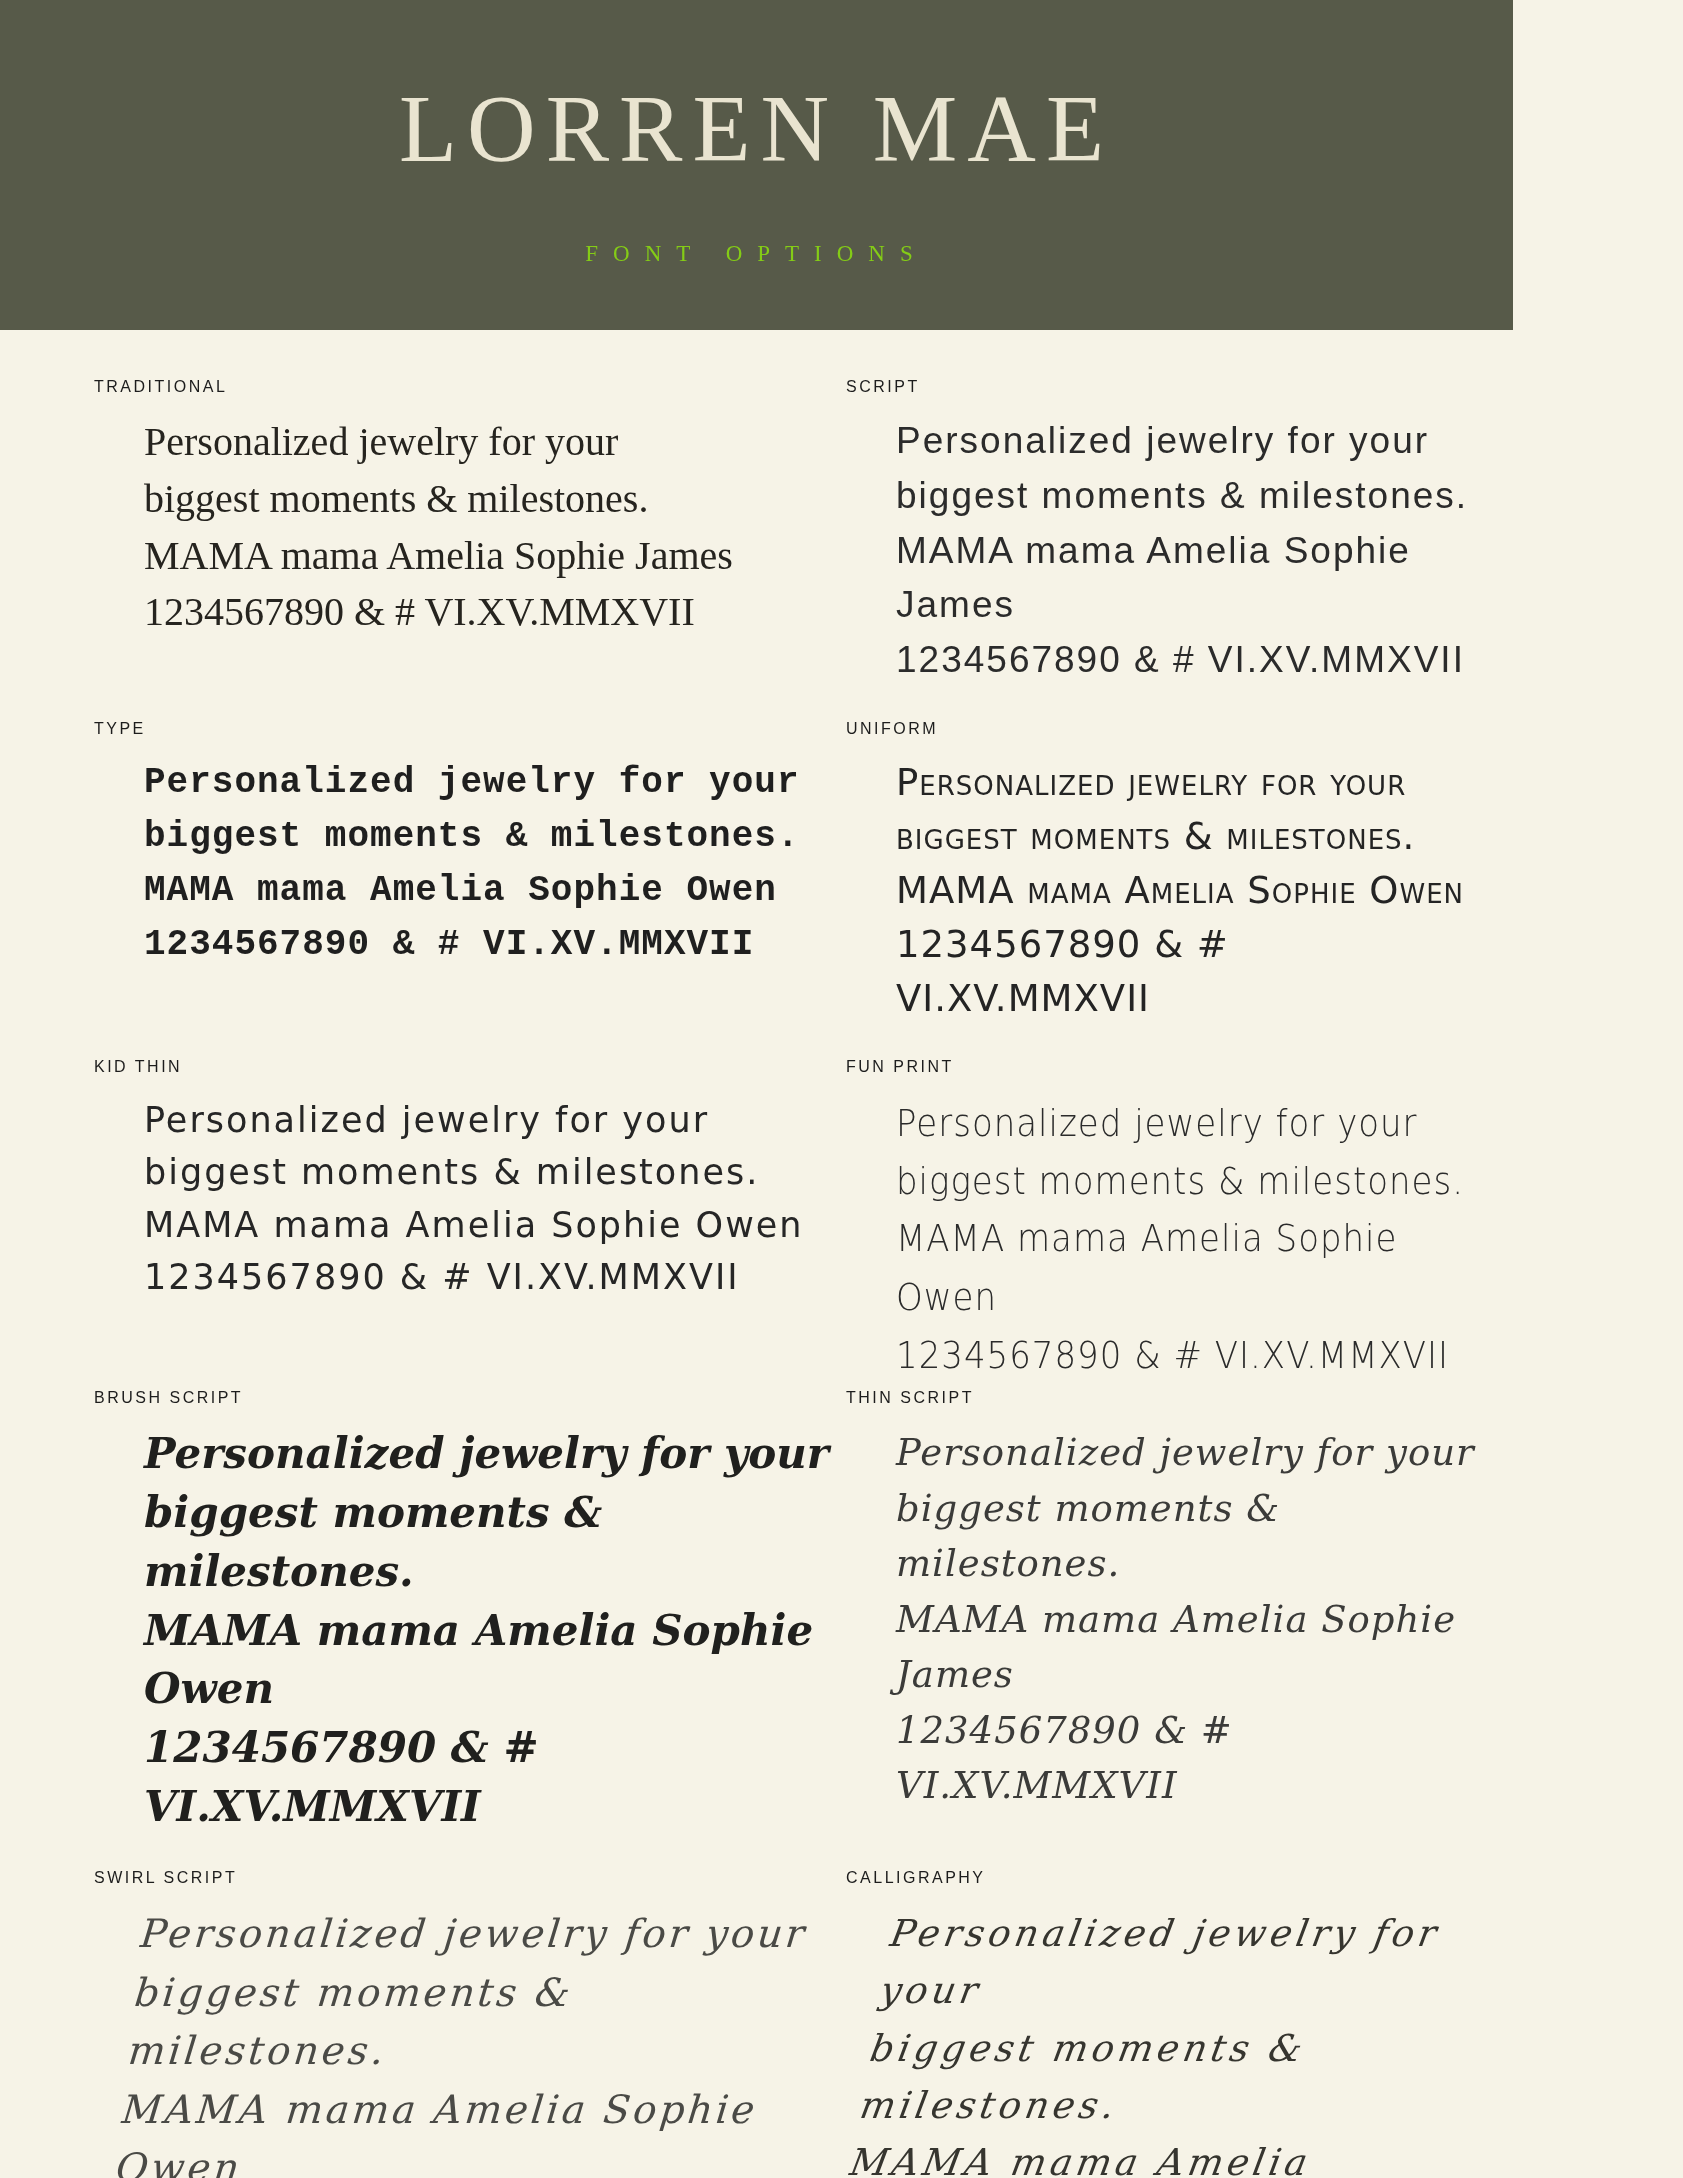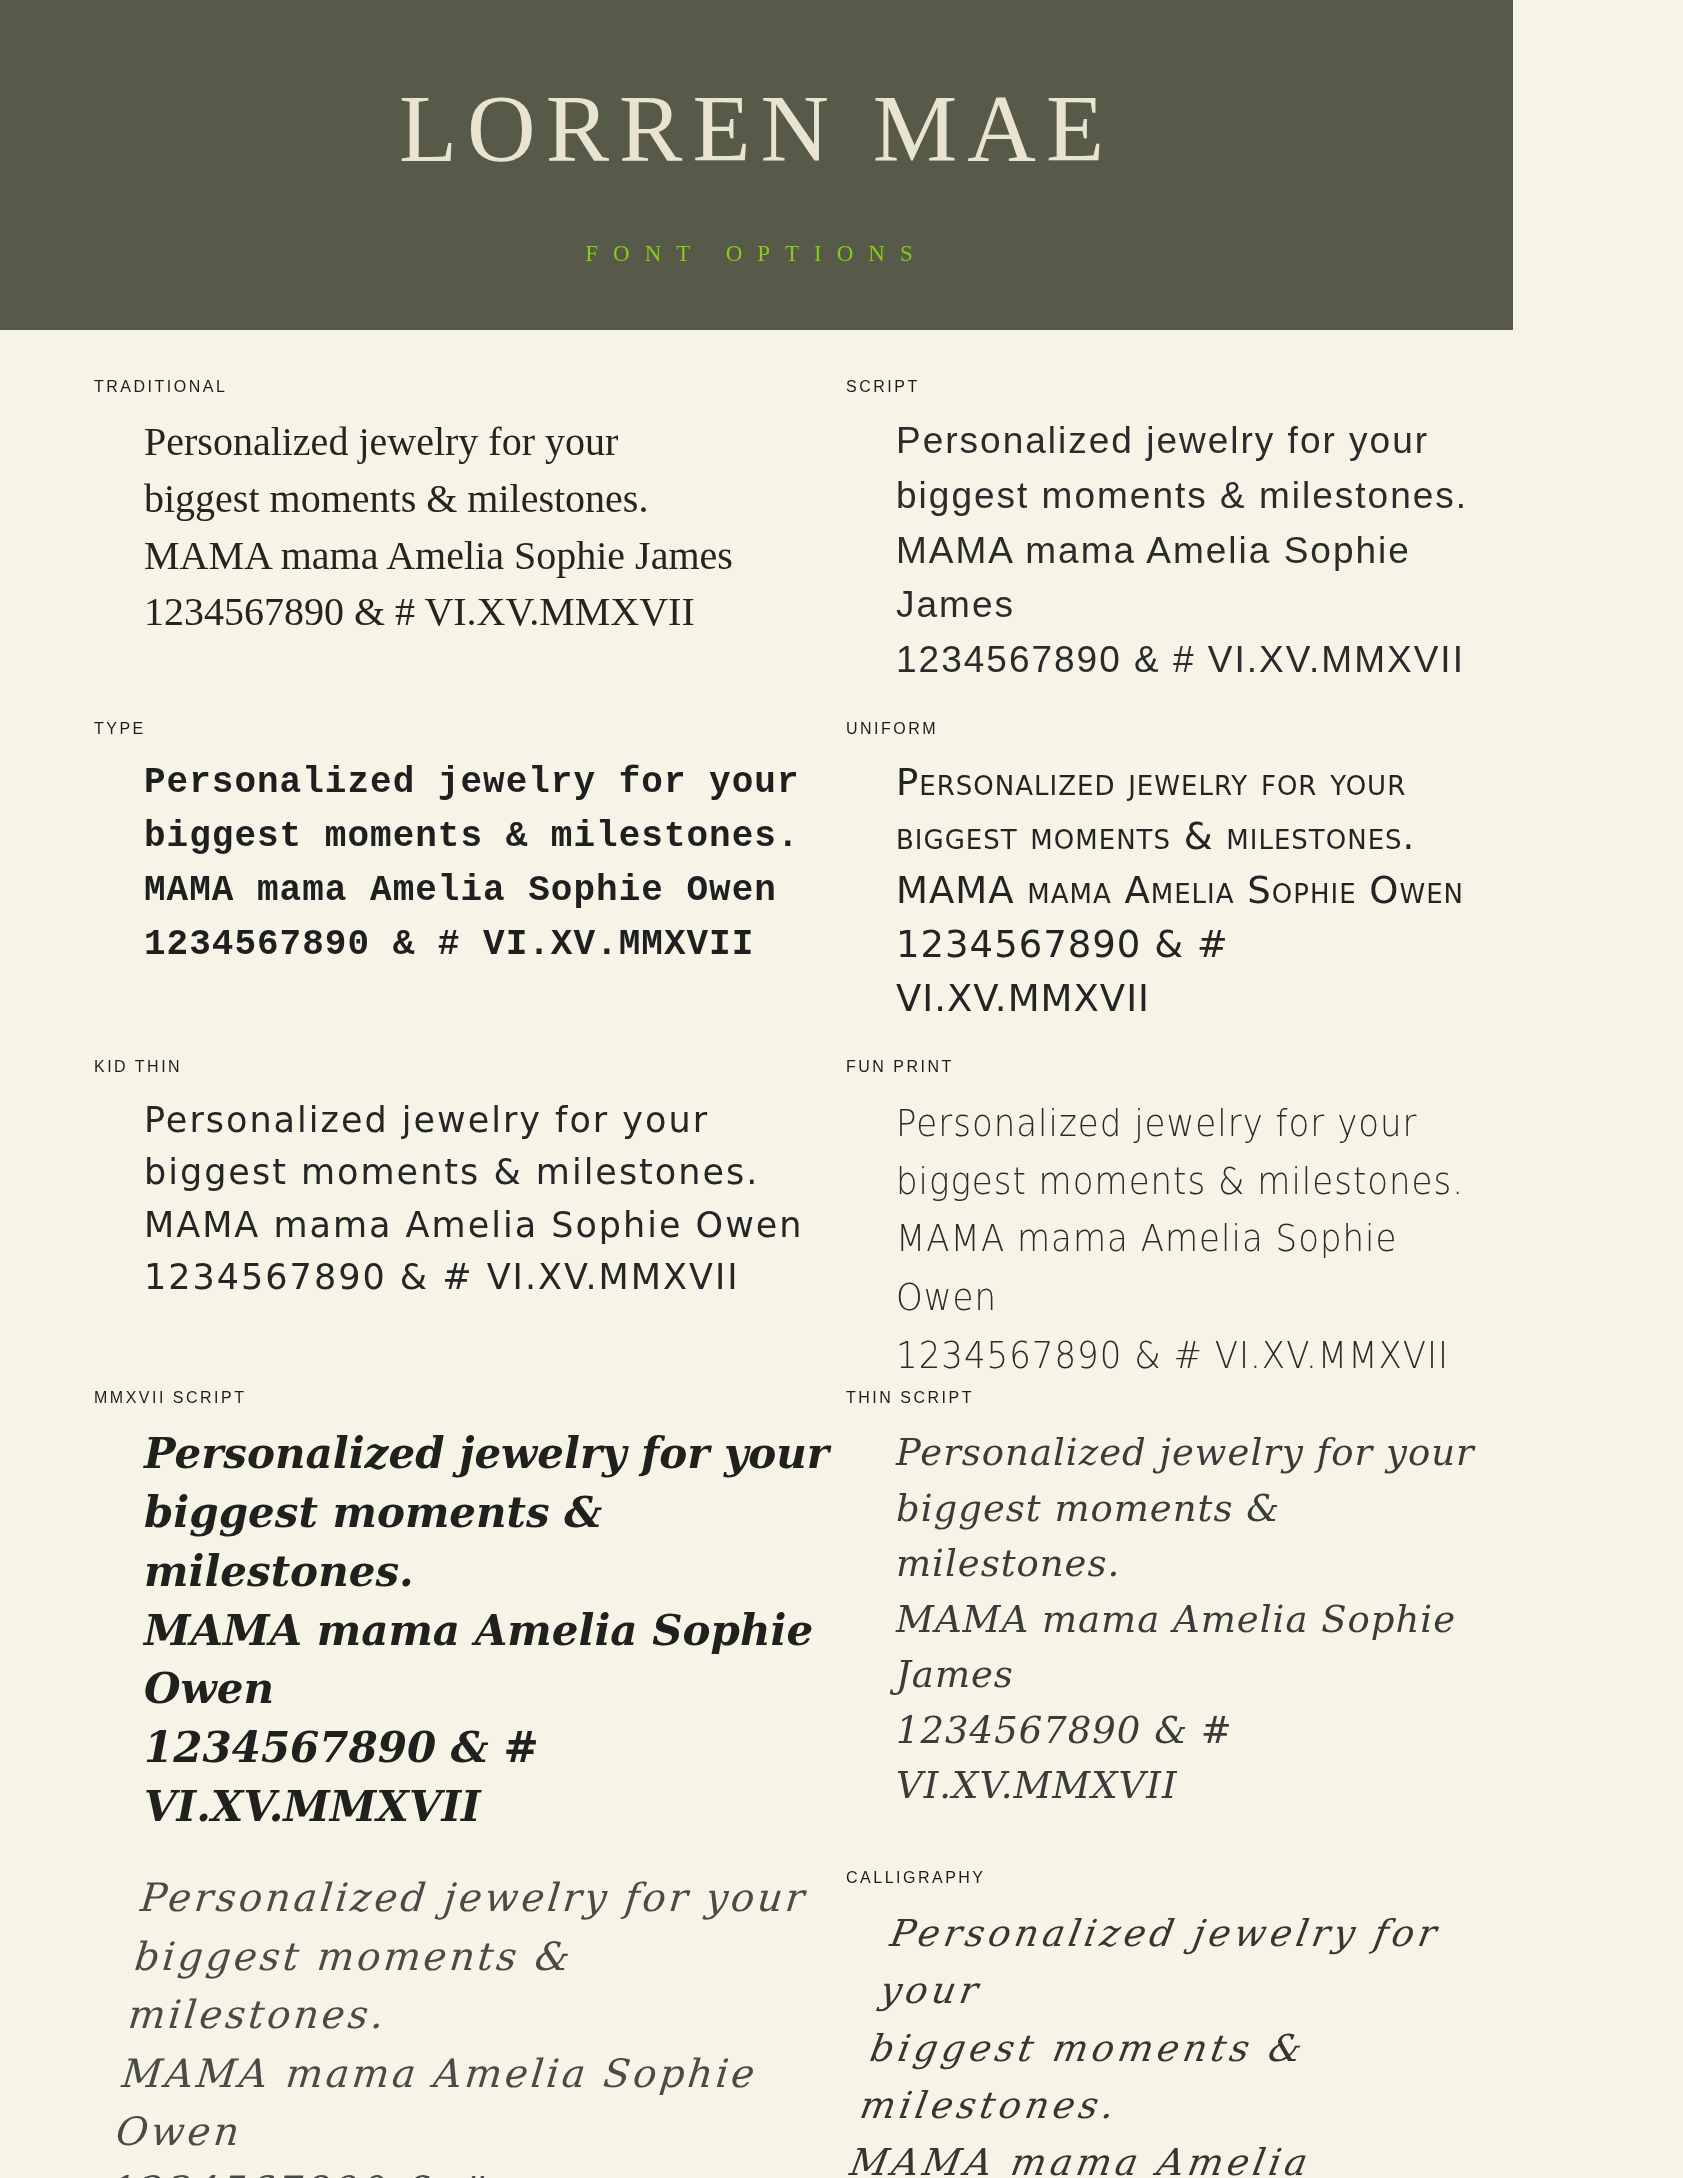--- a/index.html
+++ b/index.html
@@ -164,36 +164,37 @@
 
     <div class="sample f-fun-print">
       <div class="sample-label">FUN PRINT</div>
       <div class="sample-text">Personalized jewelry for your
 biggest moments &amp; milestones.
 MAMA mama Amelia Sophie Owen
 1234567890 &amp; # VI.XV.MMXVII</div>
     </div>
 
     <div class="sample f-brush-script">
-      <div class="sample-label">MMXVII SCRIPT</div>
+      <div class="sample-label">BRUSH SCRIPT</div>
       <div class="sample-text">Personalized jewelry for your
 biggest moments &amp; milestones.
 MAMA mama Amelia Sophie Owen
 1234567890 &amp; # VI.XV.MMXVII</div>
     </div>
 
     <div class="sample f-thin-script">
       <div class="sample-label">THIN SCRIPT</div>
       <div class="sample-text">Personalized jewelry for your
 biggest moments &amp; milestones.
 MAMA mama Amelia Sophie James
 1234567890 &amp; # VI.XV.MMXVII</div>
     </div>
 
     <div class="sample f-swirl-script">
+      <div class="sample-label">SWIRL SCRIPT</div>
       <div class="sample-text">Personalized jewelry for your
 biggest moments &amp; milestones.
 MAMA mama Amelia Sophie Owen
 1234567890 &amp; # VI.XV.MMXVII</div>
     </div>
 
     <div class="sample f-calligraphy">
       <div class="sample-label">CALLIGRAPHY</div>
       <div class="sample-text">Personalized jewelry for your
 biggest moments &amp; milestones.

